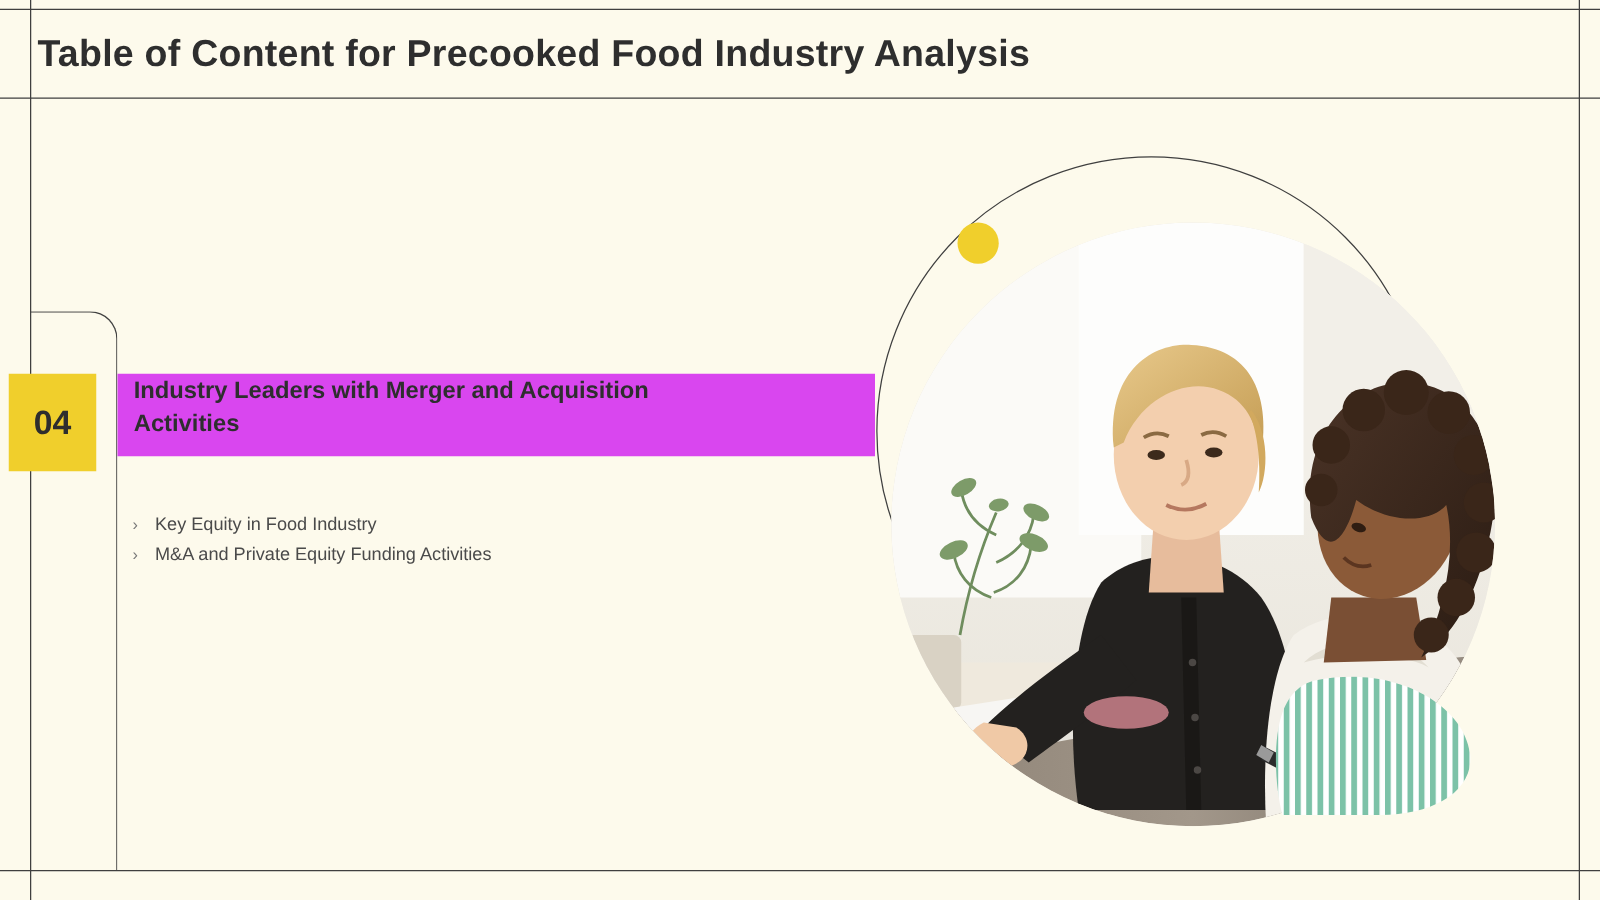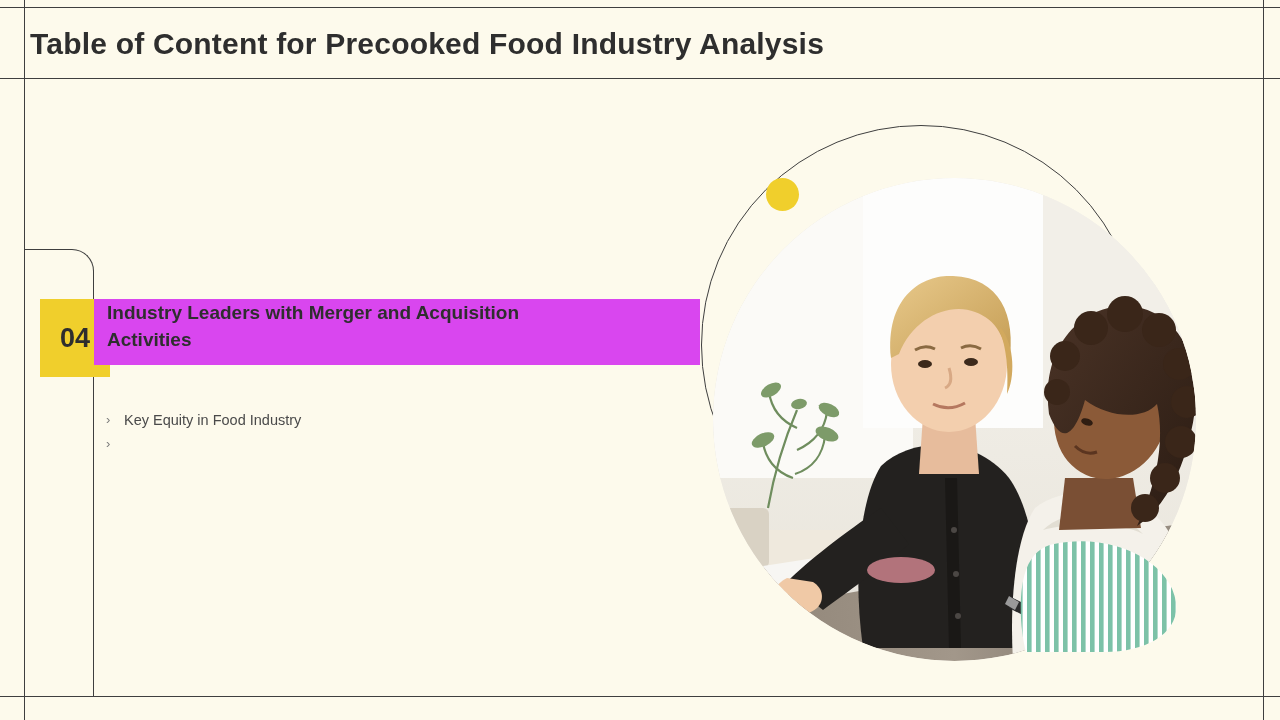--- a/index.html
+++ b/index.html
@@ -55,21 +55,21 @@
     height: 447px;
     border-top: 1px solid #3f3f3f;
     border-right: 1px solid #3f3f3f;
     border-top-right-radius: 22px;
     box-sizing: border-box;
   }
 
   
   .num-block {
     position: absolute;
-    left: 40px;
+    left: 7px;
     top: 299px;
     width: 70px;
     height: 78px;
     background: #f0cf2c;
     display: flex;
     align-items: center;
     justify-content: center;
   }
   .num-block .num {
     font-size: 27px;
@@ -355,18 +355,19 @@
     <div class="head-text">Industry Leaders with Merger and Acquisition Activities</div>
   </div>
 
   <div class="bullets">
     <div class="bullet-row">
       <span class="bullet-mark">›</span>
       <span class="bullet-text">Key Equity in Food Industry</span>
     </div>
     <div class="bullet-row">
       <span class="bullet-mark">›</span>
+      <span class="bullet-text">M&amp;A and Private Equity Funding Activities</span>
     </div>
   </div>
 
   <div class="page-num">9</div>
 
 </div>
 
 </body></html>

